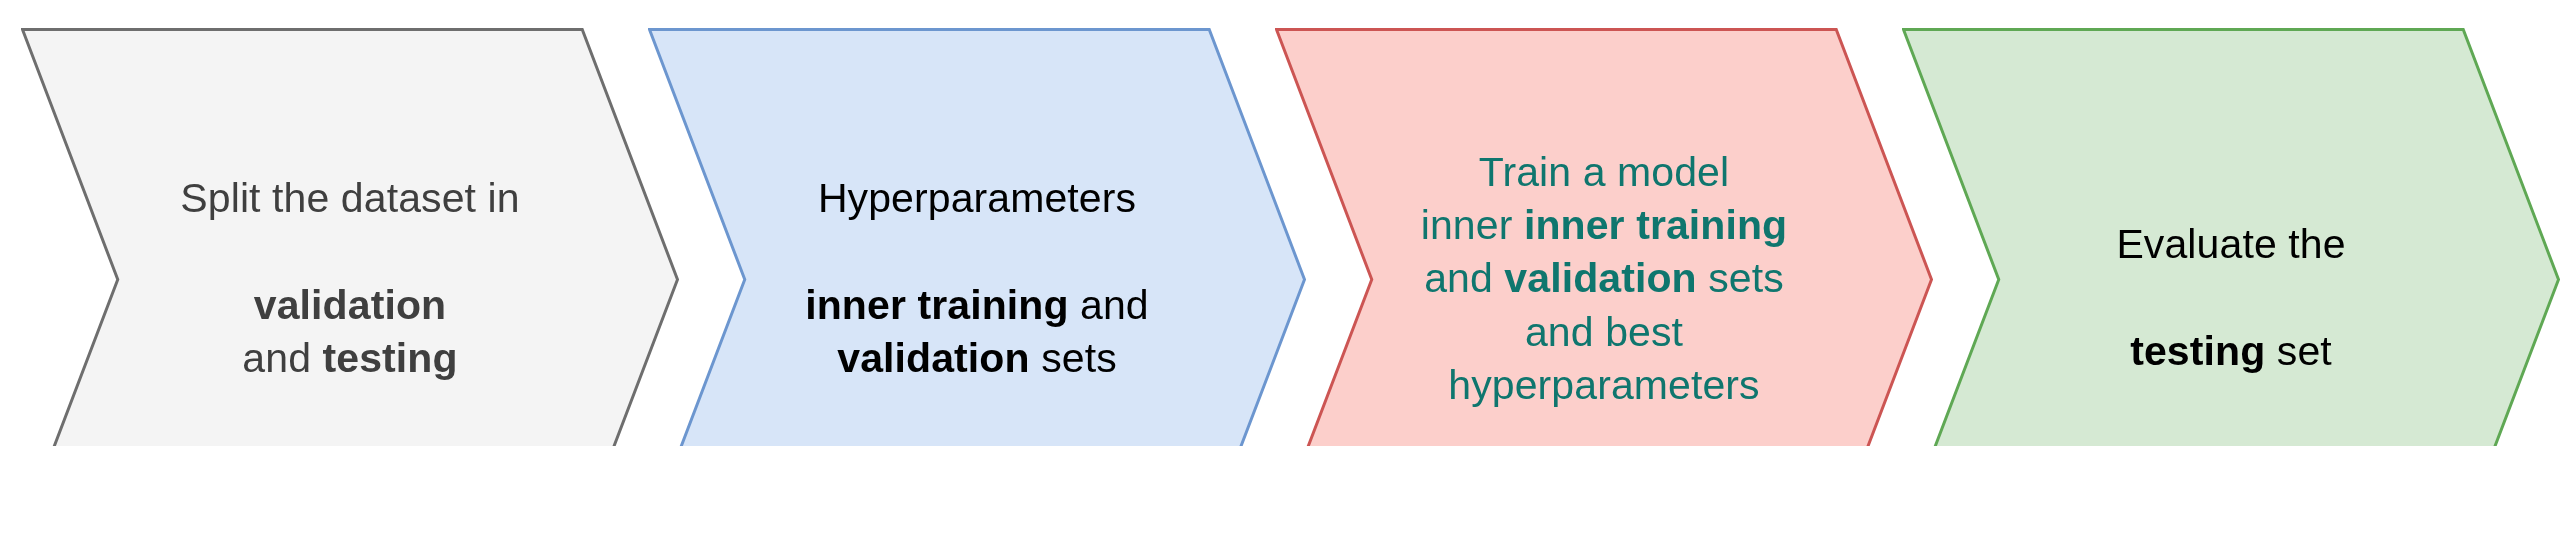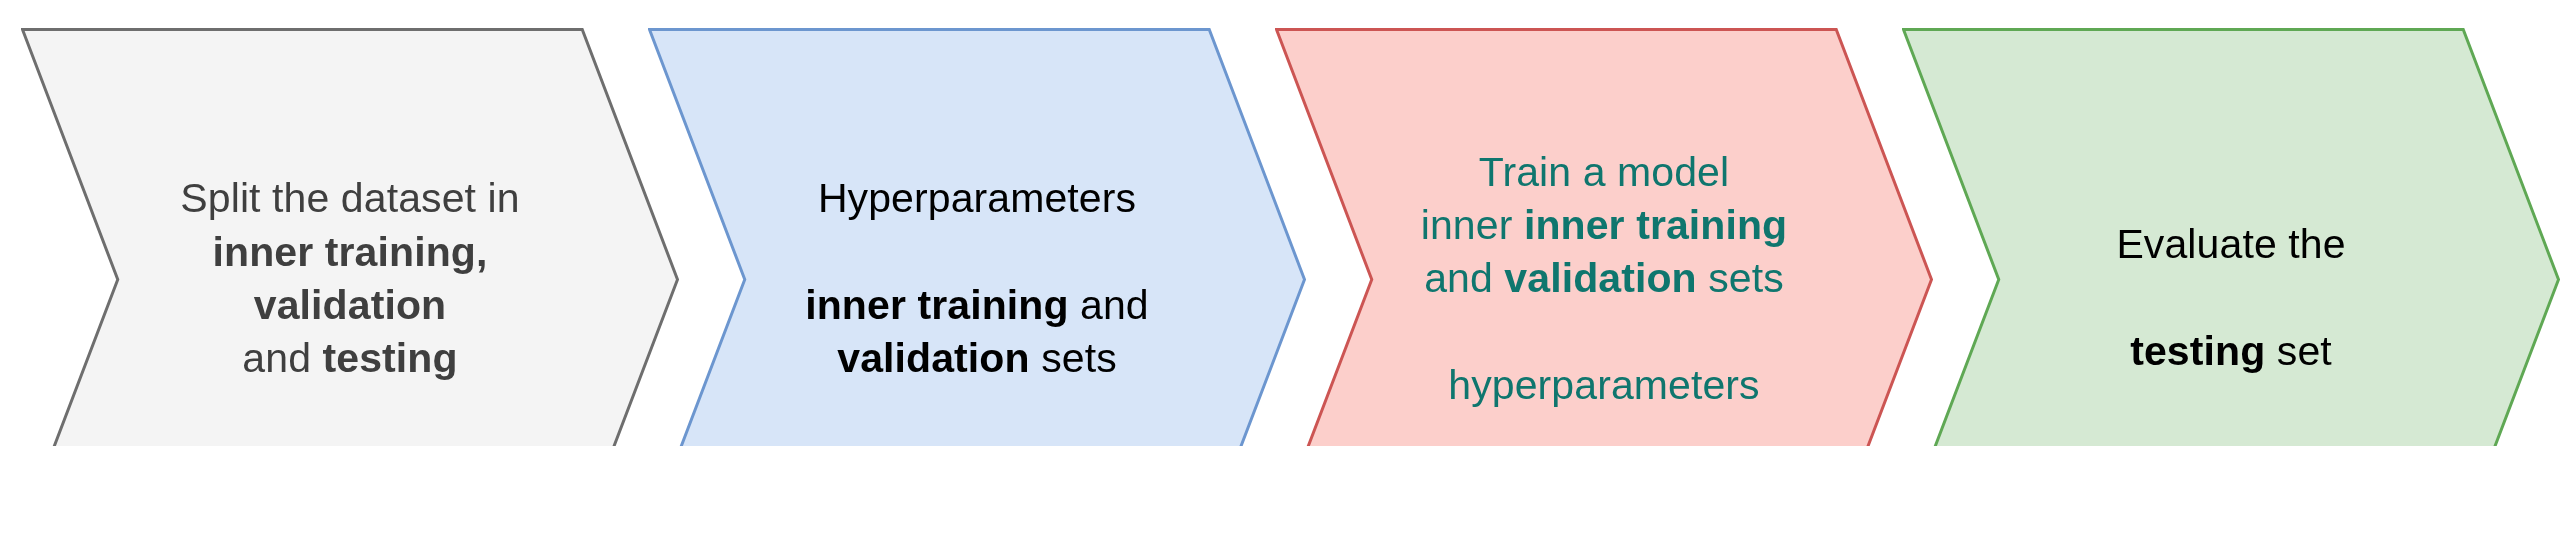--- a/index.html
+++ b/index.html
@@ -59,39 +59,39 @@
 <body>
 
 <div class="canvas">
   <div class="flow-row">
 
     <div class="chevron">
       <svg viewBox="0 0 884 676" preserveAspectRatio="none">
         <polygon points="2,2 754,2 882,338 754,674 2,674 130,338" stroke-width="4" stroke-linejoin="miter" fill="#f4f4f4" stroke="#6e6e6e"></polygon>
       </svg>
       <div class="step-text" style="color: rgb(63, 63, 63);">
-          <div><span>Split the dataset in</span><br><b>inner training,</b><br><b>validation</b><br><span>and </span><b>testing</b></div>
+          <div><span>Split the dataset in</span><br><br><b>validation</b><br><span>and </span><b>testing</b></div>
         </div>
     </div>
 
     <div class="chevron">
       <svg viewBox="0 0 884 676" preserveAspectRatio="none">
         <polygon points="2,2 754,2 882,338 754,674 2,674 130,338" stroke-width="4" stroke-linejoin="miter" fill="#d7e5f8" stroke="#6c96cf"></polygon>
       </svg>
       <div class="step-text" style="color: rgb(0, 0, 0);">
           <div><span>Hyperparameters</span><br><br><b>inner training</b><span> and</span><br><b>validation</b><span> sets</span></div>
         </div>
     </div>
 
     <div class="chevron">
       <svg viewBox="0 0 884 676" preserveAspectRatio="none">
         <polygon points="2,2 754,2 882,338 754,674 2,674 130,338" stroke-width="4" stroke-linejoin="miter" fill="#fccfcb" stroke="#cc5553"></polygon>
       </svg>
       <div class="step-text" style="color: #0f766e;">
-          <div><span>Train a model</span><br><span>inner </span><b>inner training</b><br><span>and </span><b>validation</b><span> sets</span><br><br><span>hyperparameters</span></div>
+          <div><span>Train a model</span><br><span>inner </span><b>inner training</b><br><span>and </span><b>validation</b><span> sets</span><br><span>and best</span><br><span>hyperparameters</span></div>
         </div>
     </div>
 
     <div class="chevron">
       <svg viewBox="0 0 884 676" preserveAspectRatio="none">
         <polygon points="2,2 754,2 882,338 754,674 2,674 130,338" stroke-width="4" stroke-linejoin="miter" fill="#d5e9d3" stroke="#5fa854"></polygon>
       </svg>
       <div class="step-text" style="color: rgb(0, 0, 0); margin-top: 38px;">
           <div><span>Evaluate the</span><br><br><b>testing</b><span> set</span></div>
         </div>

